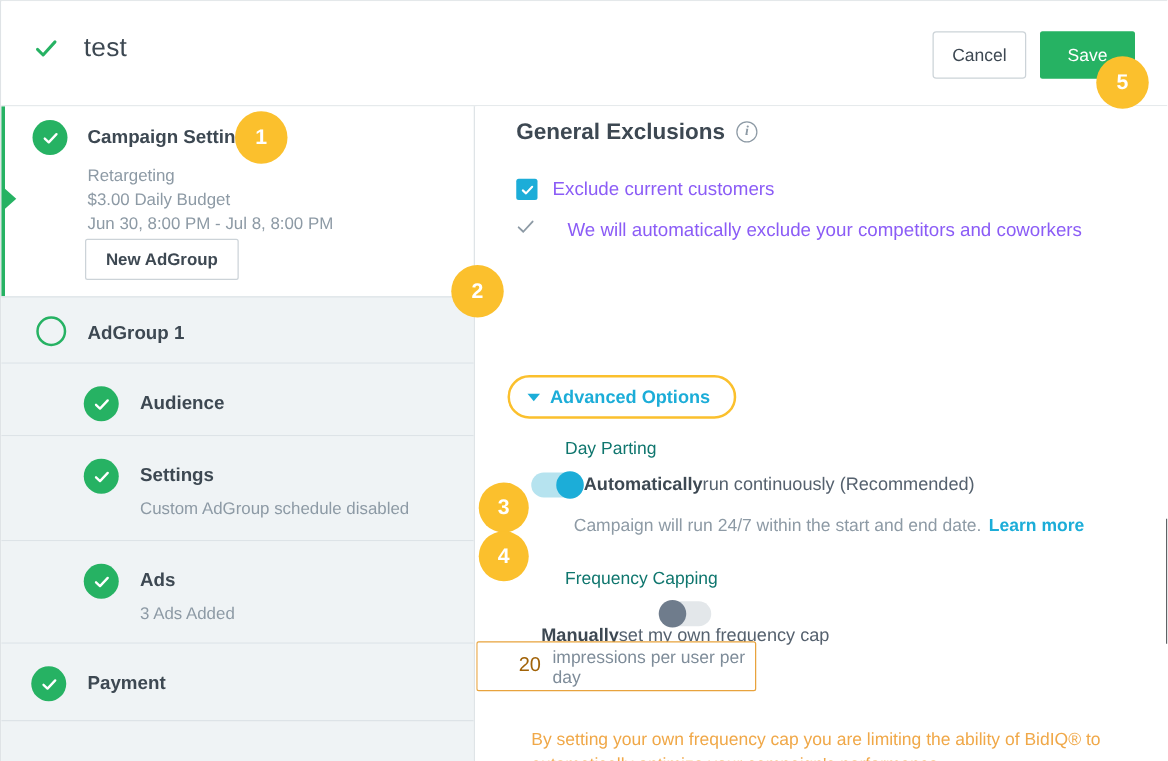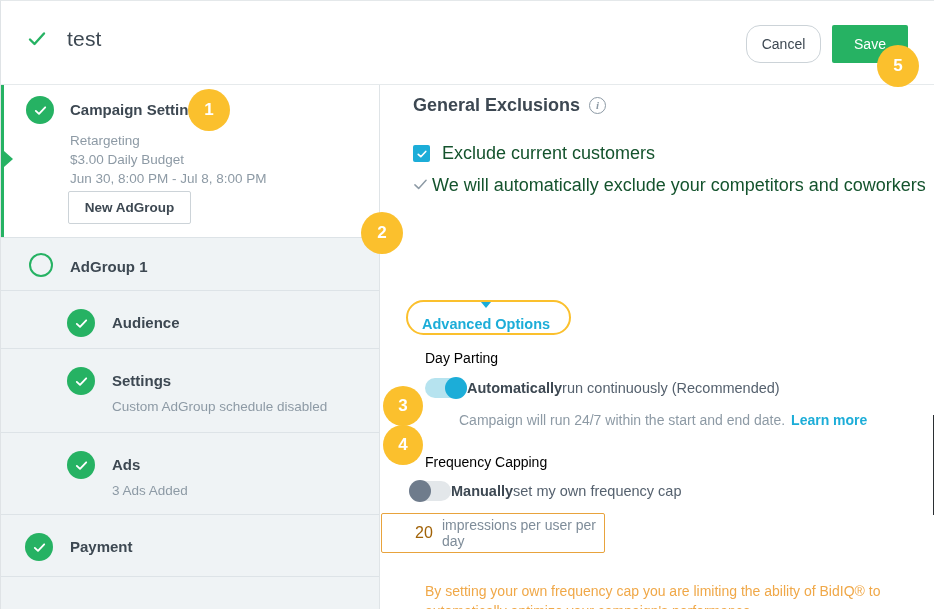--- a/index.html
+++ b/index.html
@@ -53,21 +53,21 @@
     position: absolute;
     right: 26px; top: 24px;
     display: flex;
     align-items: stretch;
     gap: 11px;
   }
   .btn-cancel {
     width: 75px; height: 38px;
     background: #ffffff;
     border: 1px solid #ccd3d8;
-    border-radius: 14px;
+    border-radius: 3px;
     color: #3d4852;
     font-size: 14px;
     font-family: inherit;
     cursor: pointer;
     display: flex; align-items: center; justify-content: center;
   }
   .btn-save {
     width: 76px; height: 38px;
     background: #26b263;
     border: none;
@@ -244,75 +244,75 @@
   }
   .chk-box {
     width: 17px; height: 17px;
     background: #1cadd8;
     border-radius: 2px;
     display: flex; align-items: center; justify-content: center;
     flex: 0 0 auto;
     cursor: pointer;
   }
   .chk-label {
-    font-size: 18px;
-    color: #14532d;
+    font-size: 15px;
+    color: #8b5cf6;
   }
   .auto-row {
     position: absolute;
     left: 32px; top: 90px;
     display: flex;
     align-items: center;
-    gap: 4px;
+    gap: 26px;
   }
   .tick-grey { width: 15px; flex: 0 0 auto; }
 
   
   .adv-wrap {
     position: absolute;
     left: 25px; top: 215px;
     height: 35px;
     padding: 0 19px 0 14px;
     border: 2px solid #fbc02d;
     border-radius: 18px;
     background: #ffffff;
     display: flex;
     align-items: center;
     gap: 8px;
     cursor: pointer;
     z-index: 45;
-    flex-direction: column;
   }
   .caret-down {
     width: 0; height: 0;
     border-left: 5px solid transparent;
     border-right: 5px solid transparent;
     border-top: 6px solid #1cadd8;
   }
   .adv-label {
     font-size: 14.5px;
     font-weight: 700;
     color: #1cadd8;
   }
 
   .sub-label {
     position: absolute;
     font-size: 14px;
-    color: #000000;
+    color: #0f766e;
+    margin-left: 27px;
   }
   .lbl-daypart { left: 44px; top: 265px; }
   .lbl-freqcap { left: 44px; top: 369px; }
 
   .toggle-row {
     position: absolute;
     display: flex;
     align-items: center;
   }
   .tr-auto { left: 44px; top: 293px; }
-  .tr-manual { left: 28px; top: 396px; }
+  .tr-manual { left: 52px; top: 396px; flex-direction: column; }
 
   .toggle {
     position: relative;
     width: 42px; height: 20px;
     border-radius: 10px;
     flex: 0 0 auto;
     cursor: pointer;
   }
   .toggle.on  { background: #b6e3ef; }
   .toggle.off { background: #e3e7ea; }

